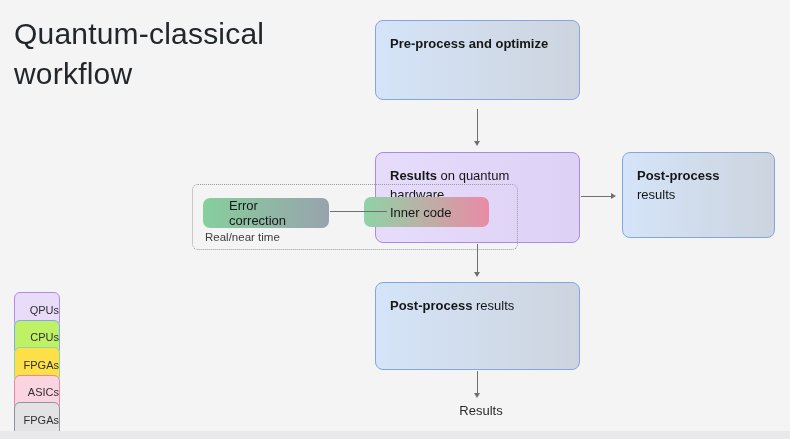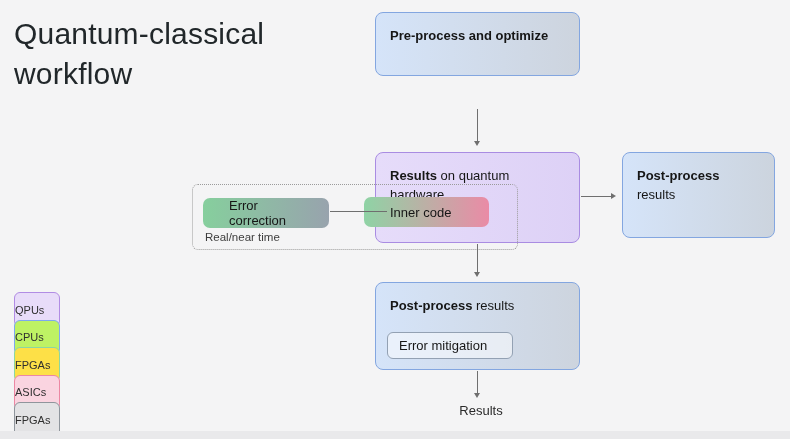--- a/index.html
+++ b/index.html
@@ -12,21 +12,21 @@
   .title{
     position:absolute; left:14px; top:14px; width:260px;
     font-size:30px; line-height:1.32; font-weight:400; color:#21272a; letter-spacing:0.2px;
   }
   
   .node{
     position:absolute; box-sizing:border-box; border-radius:8px;
     font-size:13px; color:#161616; padding:14px 14px; line-height:1.45;
   }
   .node .b{font-weight:bold;}
-  .node-pre   {left:375px; top:12px;  width:205px; height:64px; background:linear-gradient(90deg,#d5e4f9,#cdd4de); border:1px solid #83a6e0;}
+  .node-pre   {left:375px; top:20px;  width:205px; height:80px; background:linear-gradient(90deg,#d5e4f9,#cdd4de); border:1px solid #83a6e0;}
   .node-exec  {left:375px; top:152px; width:205px; height:91px; background:linear-gradient(90deg,#e6dcfa,#ddd1f6); border:1px solid #a98ce2; z-index:1;}
   .node-right {left:622px; top:152px; width:153px; height:86px; background:linear-gradient(90deg,#d5e4f9,#ccd4de); border:1px solid #83a6e0;}
   .node-bottom{left:375px; top:282px; width:205px; height:88px; background:linear-gradient(90deg,#d5e4f9,#cdd4de); border:1px solid #83a6e0;}
   
   .dashed-group{
     position:absolute; left:192px; top:184px; width:326px; height:66px;
     border:1px dotted #9b9b9b; border-radius:6px; z-index:2; box-sizing:border-box;
   }
   .realtime-label{position:absolute; left:205px; top:231px; font-size:11.5px; color:#3d3d3d; z-index:3;}
   
@@ -49,21 +49,21 @@
   .vline{width:1px; background:#6f6f6f;}
   .hline{height:1px; background:#6f6f6f;}
   .head-down{width:0; height:0; border-left:3.5px solid transparent; border-right:3.5px solid transparent; border-top:5px solid #6f6f6f;}
   .head-right{width:0; height:0; border-top:3.5px solid transparent; border-bottom:3.5px solid transparent; border-left:5px solid #6f6f6f;}
   .results-label{position:absolute; left:447px; top:403px; width:68px; text-align:center; font-size:13px; color:#2a2a2a; z-index:3;}
   
   .legend{position:absolute; left:14px; top:292px; width:70px;}
   .legend-pill{
     position:absolute; left:0; width:46px; height:35px; box-sizing:border-box;
     border:1px solid #999; border-radius:6px; background:#eee;
-    display:flex; align-items:center; justify-content:flex-start;
+    display:flex; align-items:center; justify-content:flex-end;
     font-size:11px; color:#2f2f2f;
   }
 </style>
 </head>
 <body>
 
 <div class="stage">
 
   <div class="title">Quantum-classical workflow</div>
 
@@ -102,23 +102,20 @@
       </div>
   </div>
 
   <div class="vline" style="left:477px; top:244px; height:29px;"></div>
   <div class="head-down" style="left:474px; top:272px;"></div>
 
   <div class="node node-bottom">
     <span class="b">Post-process</span><span> results</span>
   </div>
 
-  <div class="chip-err-mit">
-    <span>Error mitigation</span>
-  </div>
 
   <div class="vline" style="left:477px; top:371px; height:23px;"></div>
   <div class="head-down" style="left:474px; top:393px;"></div>
   <div class="results-label">Results</div>
 
   <div class="legend">
     <div class="legend-pill" style="top: 0px; background: rgb(232, 220, 249); border-color: rgb(177, 140, 228);">
         <span>QPUs</span>
       </div>
     <div class="legend-pill" style="top: 27.5px; background: #bef264; border-color: rgb(126, 168, 239);">

